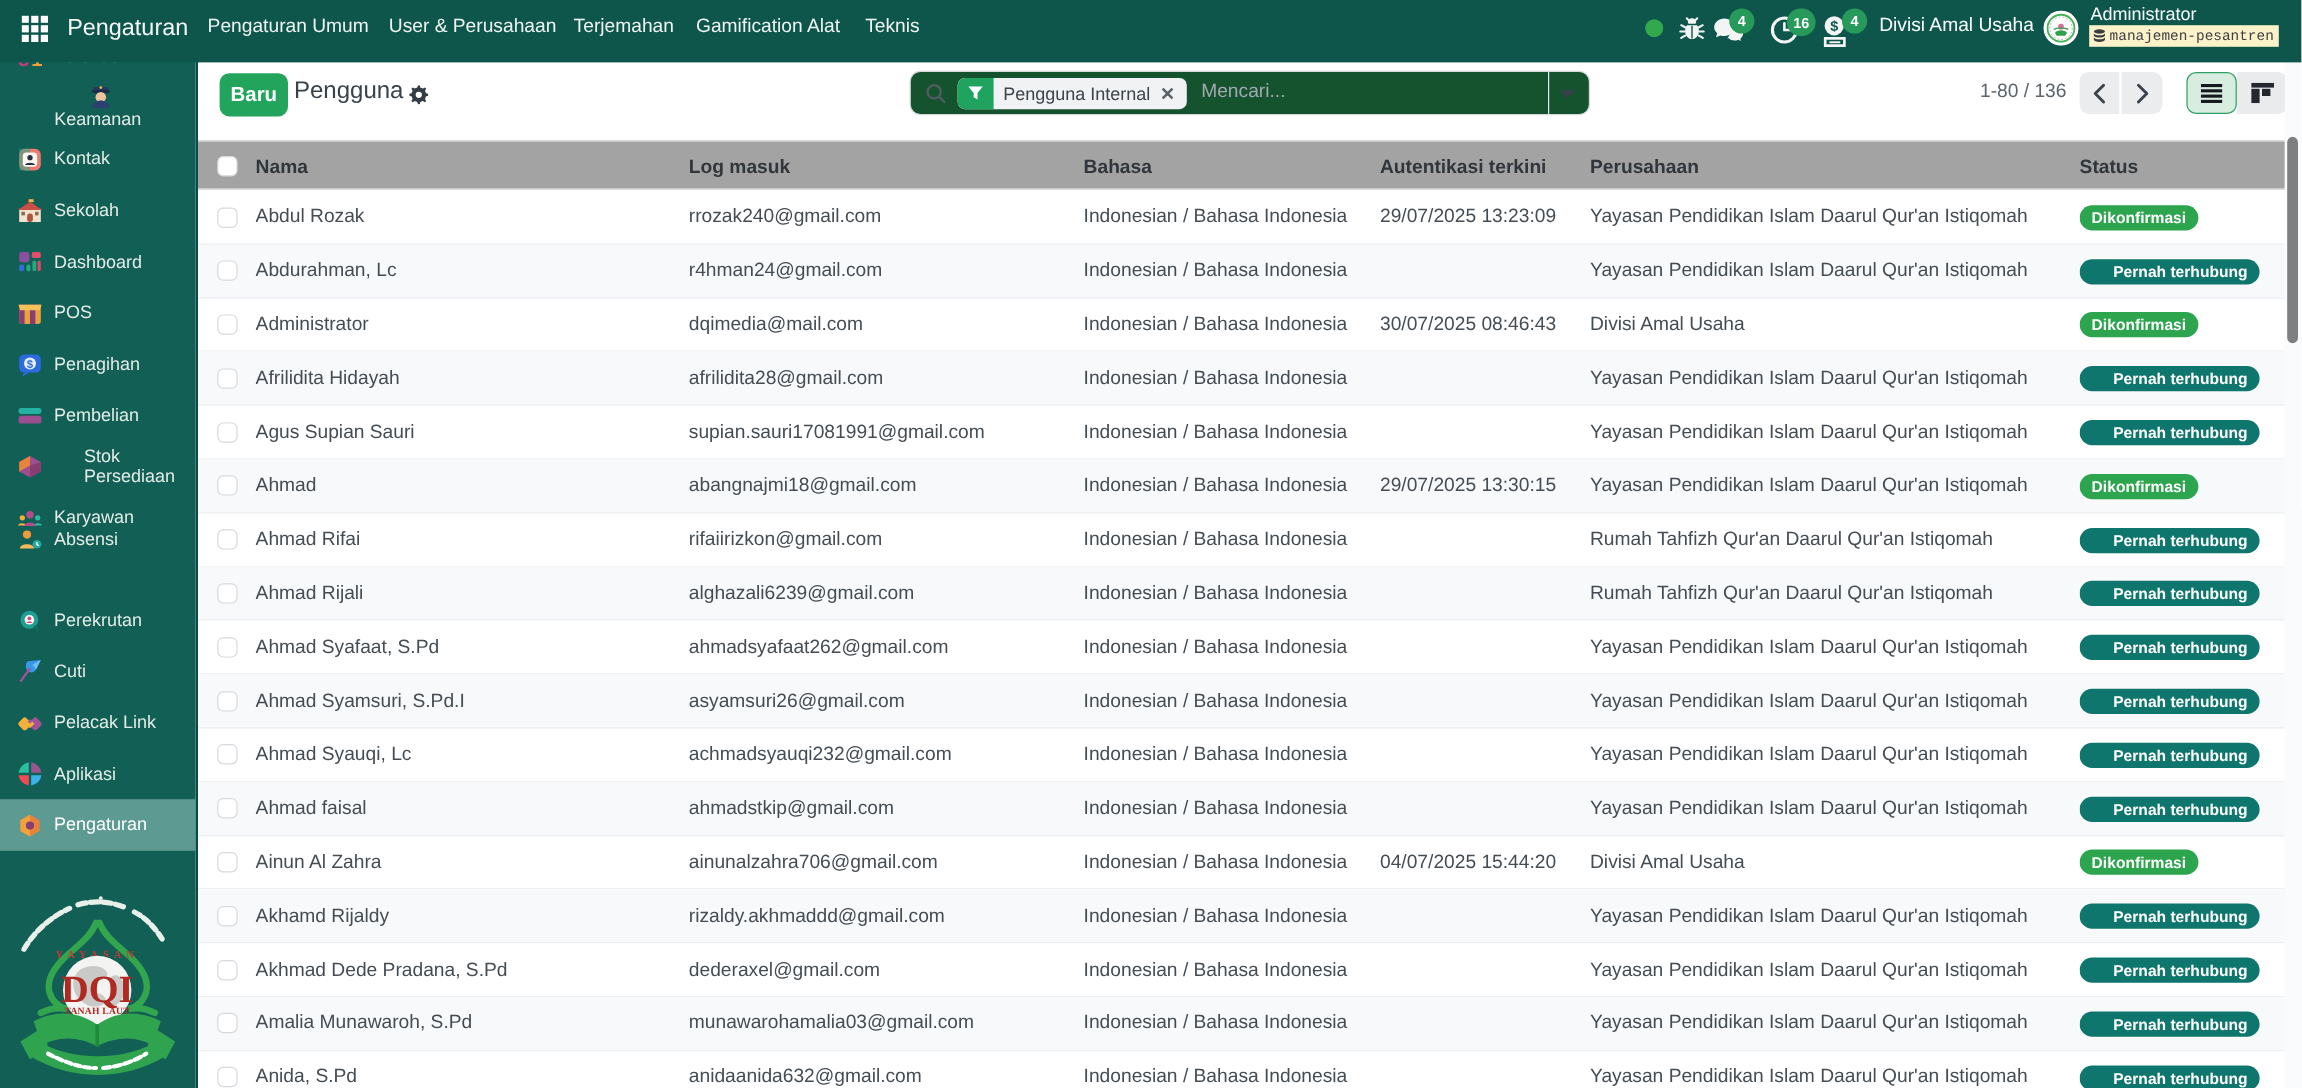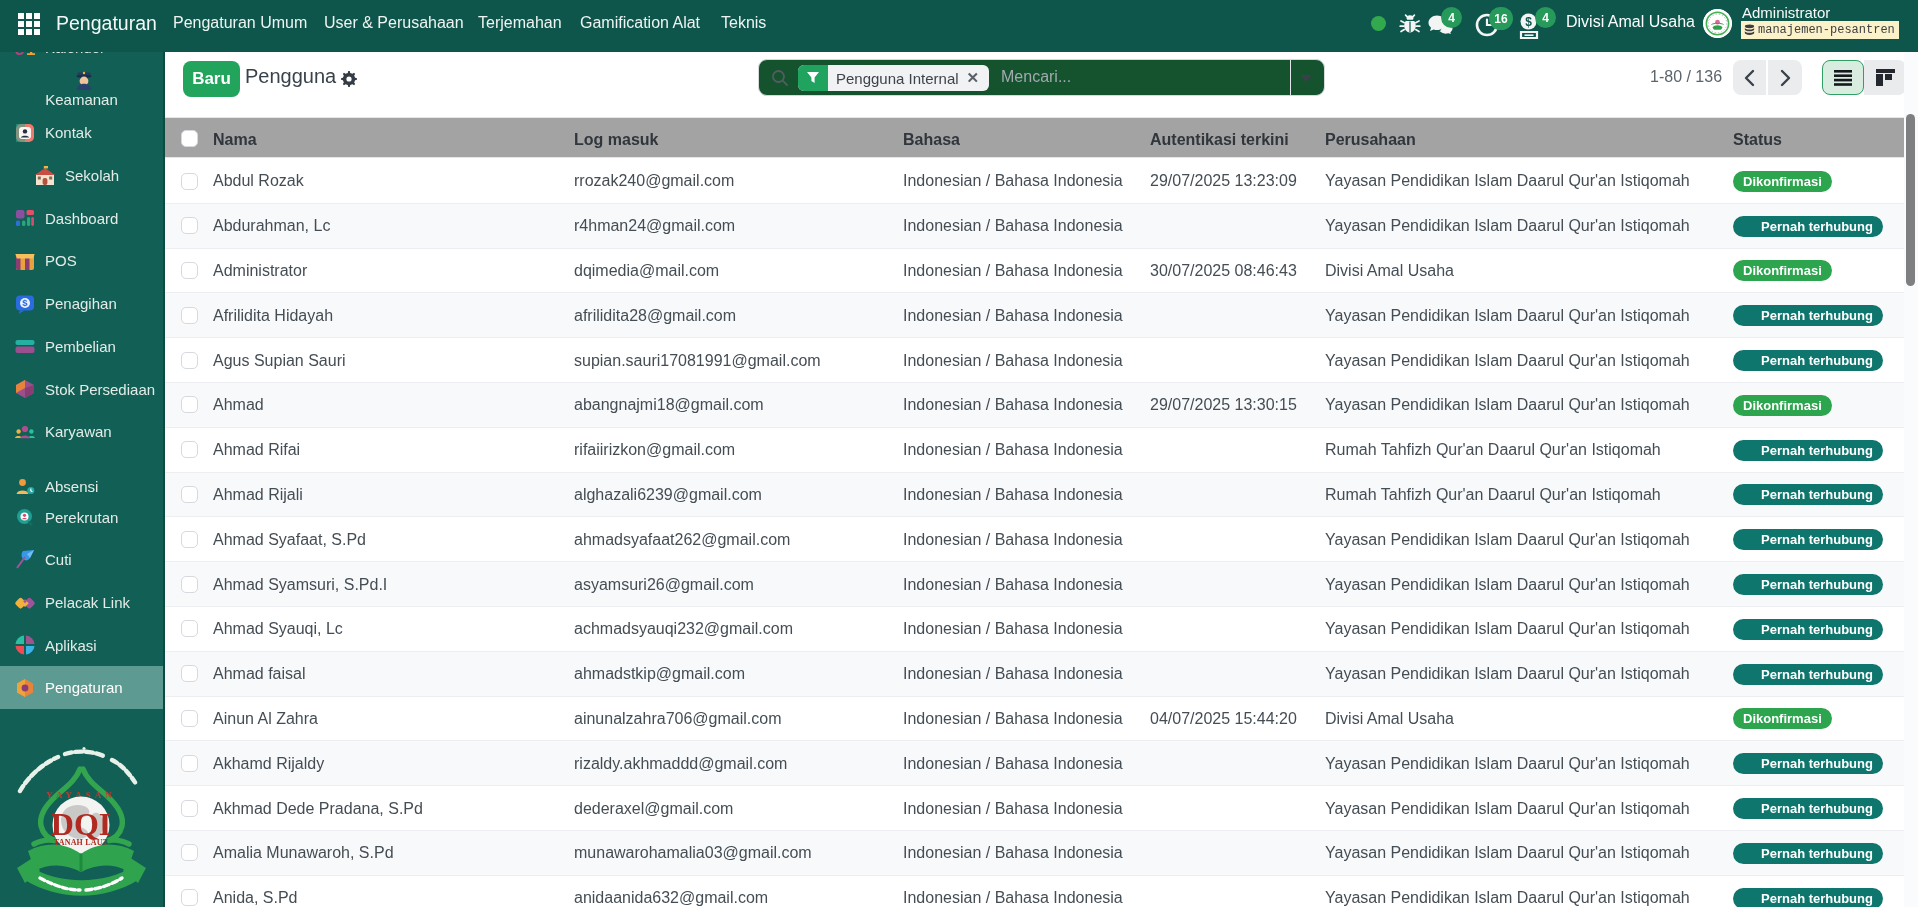--- a/index.html
+++ b/index.html
@@ -97,21 +97,21 @@
       <div class="sitem" style="top: 111.3px;">
         <span class="sic"><svg viewBox="0 0 22 22">
             <rect x="2" y="2" width="18" height="18" rx="5" fill="#ee7a6e"></rect>
             <path d="M2 2h9v18H2z" fill="#2aa890" opacity="0.55"></path>
             <rect x="5" y="5" width="12" height="12" rx="3" fill="#fdf5f2"></rect>
             <circle cx="11" cy="9.4" r="2.2" fill="#253043"></circle>
             <path d="M6.8 15.6c.8-2.6 7.6-2.6 8.4 0z" fill="#253043"></path>
           </svg></span>
         <span>Kontak</span>
       </div>
-      <div class="sitem" style="top: 154px; padding-left: 20px;">
+      <div class="sitem" style="top: 154px;">
         <span class="sic"><svg viewBox="0 0 22 22">
             <rect x="2" y="9" width="18" height="11" fill="#f3e3cf"></rect>
             <path d="M1 10 11 3l10 7z" fill="#c94f45"></path>
             <rect x="9" y="1" width="1.2" height="4" fill="#8a4a3a"></rect>
             <rect x="10" y="1" width="4" height="2.4" fill="#e8b64c"></rect>
             <rect x="8.6" y="13" width="4.8" height="7" fill="#b0543f" rx="2"></rect>
             <rect x="3.8" y="11.5" width="3" height="3" fill="#8a6a4f"></rect>
             <rect x="15.2" y="11.5" width="3" height="3" fill="#8a6a4f"></rect>
           </svg></span>
         <span>Sekolah</span>
@@ -144,40 +144,40 @@
           </svg></span>
         <span>Penagihan</span>
       </div>
       <div class="sitem" style="top: 324.8px;">
         <span class="sic"><svg viewBox="0 0 22 22">
             <rect x="1.5" y="5" width="19" height="5" rx="2" fill="#25b1a2"></rect>
             <rect x="1.5" y="11.5" width="19" height="6.5" rx="2" fill="#9c4f8e"></rect>
           </svg></span>
         <span>Pembelian</span>
       </div>
-      <div class="sitem" style="top: 367.5px;">
+      <div class="sitem" style="top: 367.5px; gap: 25px;">
         <span class="sic"><svg viewBox="0 0 22 22">
             <path d="M11 2 20 7v8l-9 5-9-5V7z" fill="#9c4f8e"></path>
             <path d="M11 2 2 7v8l9-5z" fill="#e8833c"></path>
             <path d="M11 10 20 7v8l-9 5z" fill="#8a3d72"></path>
           </svg></span>
         <span>Stok Persediaan</span>
       </div>
       <div class="sitem" style="top: 410.2px;">
         <span class="sic"><svg viewBox="0 0 22 22">
             <circle cx="4.6" cy="10.5" r="2.2" fill="#f2b13c"></circle>
             <path d="M1 17c.5-2.6 6.2-2.6 6.7 0z" fill="#f2b13c"></path>
             <circle cx="17.4" cy="10.5" r="2.2" fill="#2bbfa0"></circle>
             <path d="M14.3 17c.5-2.6 6.2-2.6 6.7 0z" fill="#2bbfa0"></path>
             <circle cx="11" cy="8" r="3.1" fill="#b14d8e"></circle>
             <path d="M6.2 17.3c.6-3.8 9-3.8 9.6 0z" fill="#b14d8e"></path>
           </svg></span>
         <span>Karyawan</span>
       </div>
-      <div class="sitem" style="top: 465px;">
+      <div class="sitem" style="top: 428px;">
         <span class="sic"><svg viewBox="0 0 22 22">
             <circle cx="8.5" cy="6.5" r="3.4" fill="#ef9b3d"></circle>
             <path d="M2.5 18c.8-4.6 11.2-4.6 12 0z" fill="#f5b95a"></path>
             <circle cx="16.8" cy="14.5" r="3.6" fill="#25a8a0"></circle>
             <path d="M16.8 12.6v2.2l1.6 1" stroke="#fff" stroke-width="1.1" fill="none"></path>
           </svg></span>
         <span>Absensi</span>
       </div>
       <div class="sitem" style="top: 495.6px;">
         <span class="sic"><svg viewBox="0 0 22 22">

